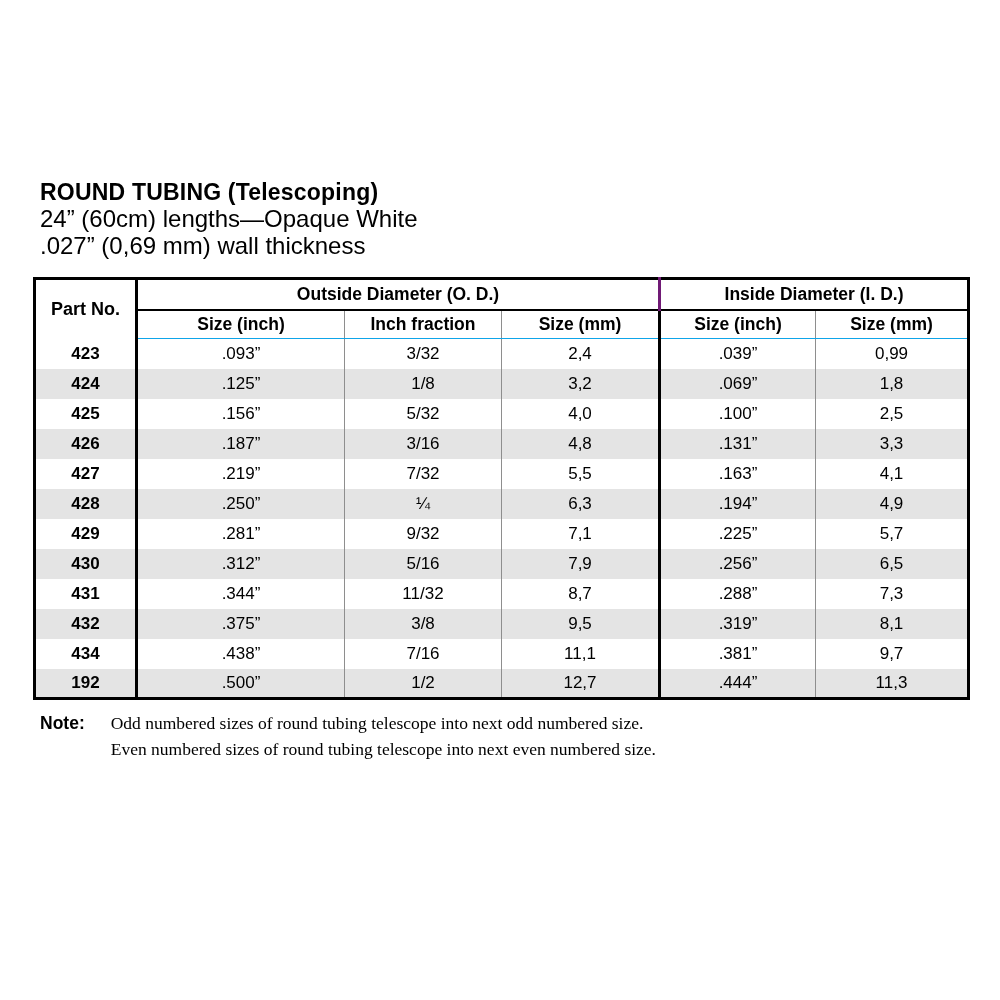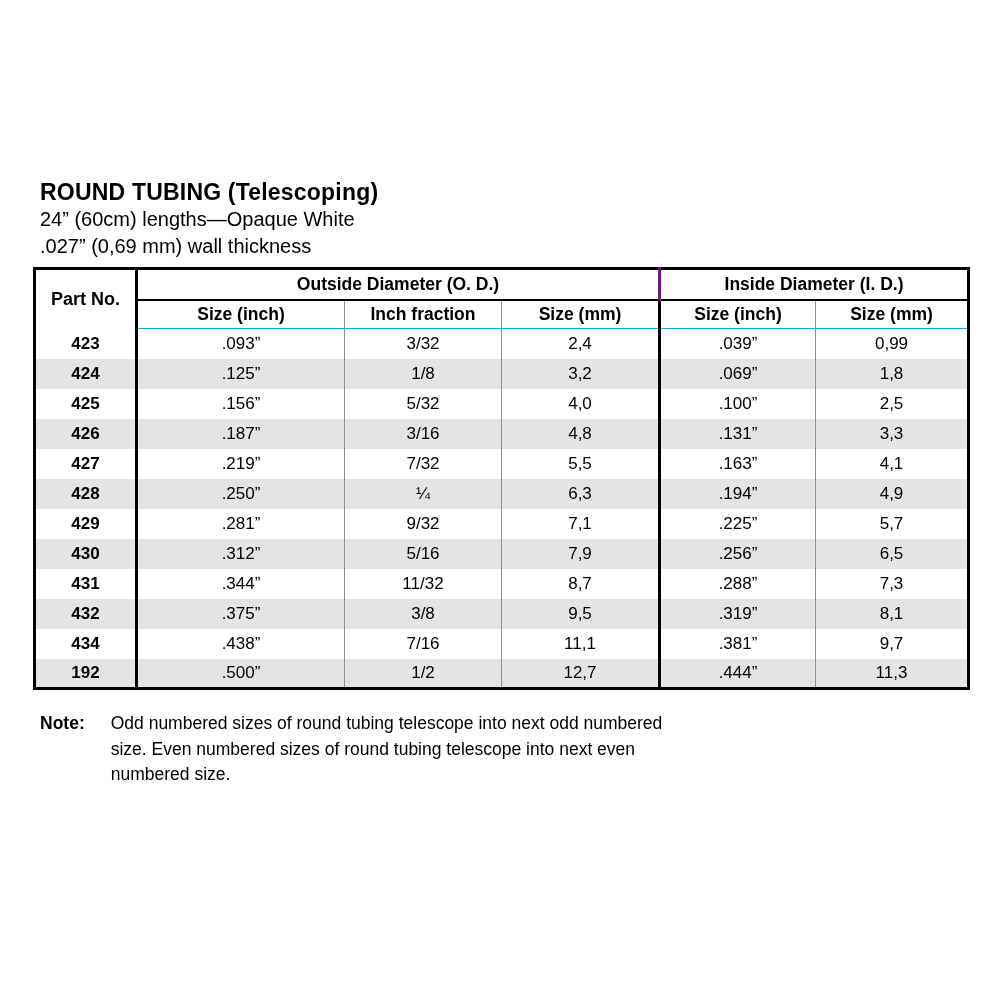--- a/index.html
+++ b/index.html
@@ -23,30 +23,30 @@
     left: 40px;
     top: 179px;
   }
   .page-title {
     font-size: 23px;
     font-weight: bold;
     line-height: 27px;
     letter-spacing: 0.2px;
   }
   .subtitle {
-    font-size: 20px;
+    font-size: 24px;
     line-height: 26.5px;
     font-weight: normal;
   }
 
   
   table.spec-table {
     position: absolute;
     left: 33px;
-    top: 267px;
+    top: 277px;
     border-collapse: collapse;
     table-layout: fixed;
     width: 934px;
     font-family: "Liberation Sans", sans-serif;
     font-size: 17px;
     border: 3px solid #000000;
   }
   table.spec-table th,
   table.spec-table td {
     padding: 0;
@@ -92,20 +92,21 @@
     gap: 17px;
   }
   .note-label {
     font-weight: bold;
     flex: 0 0 auto;
     padding-right: 9px;
   }
   .note-text {
     width: 560px;
     white-space: normal;
+    font-family: Liberation Serif, serif;
   }
 </style>
 </head>
 <body>
 
 <div class="page">
 
   <div class="title-block">
     <div class="page-title">ROUND TUBING (Telescoping)</div>
     <div class="subtitle">24” (60cm) lengths—Opaque White</div>

